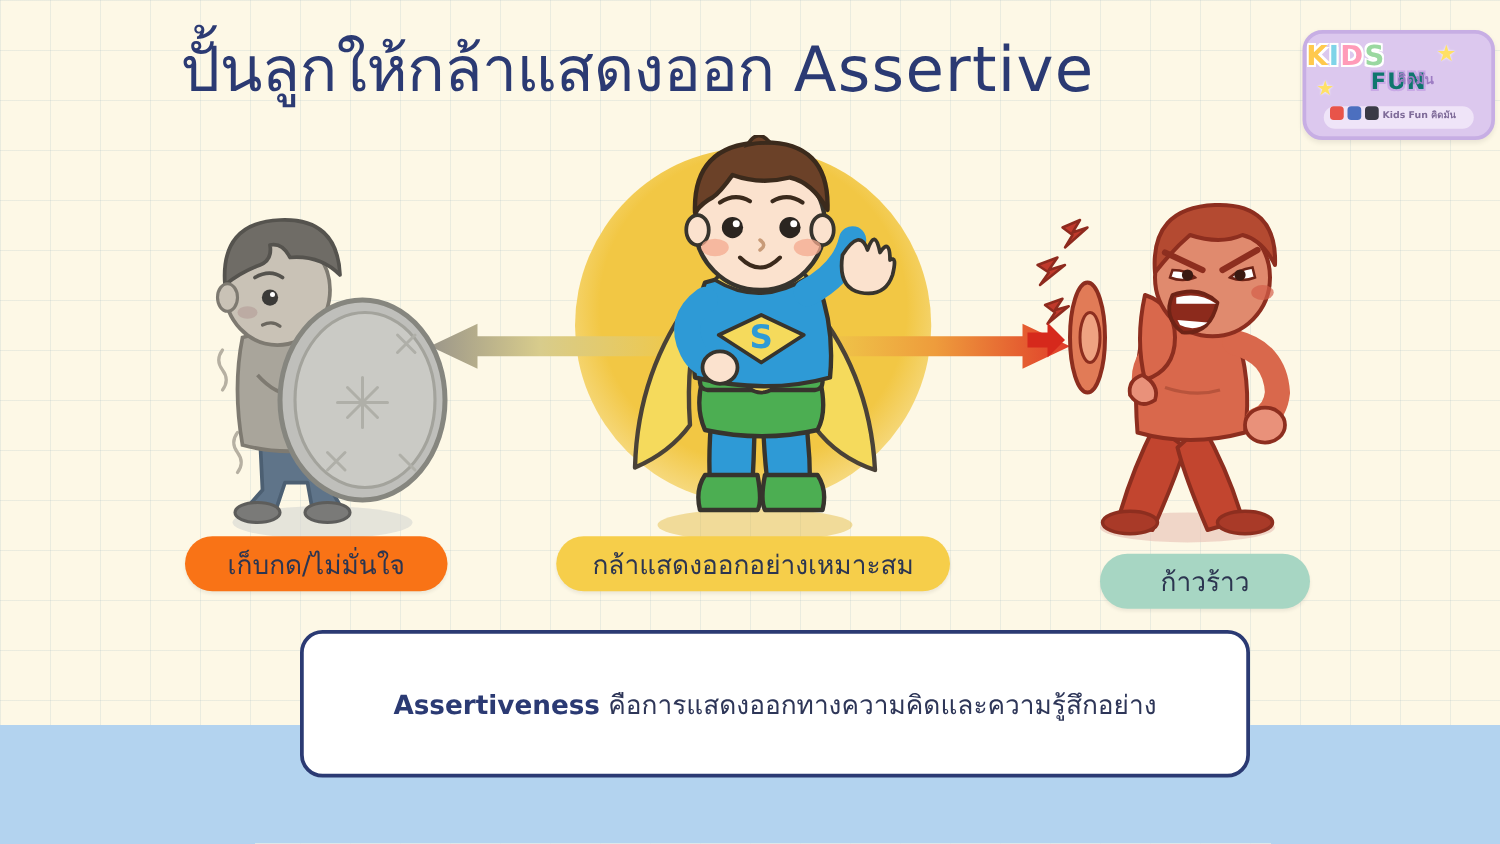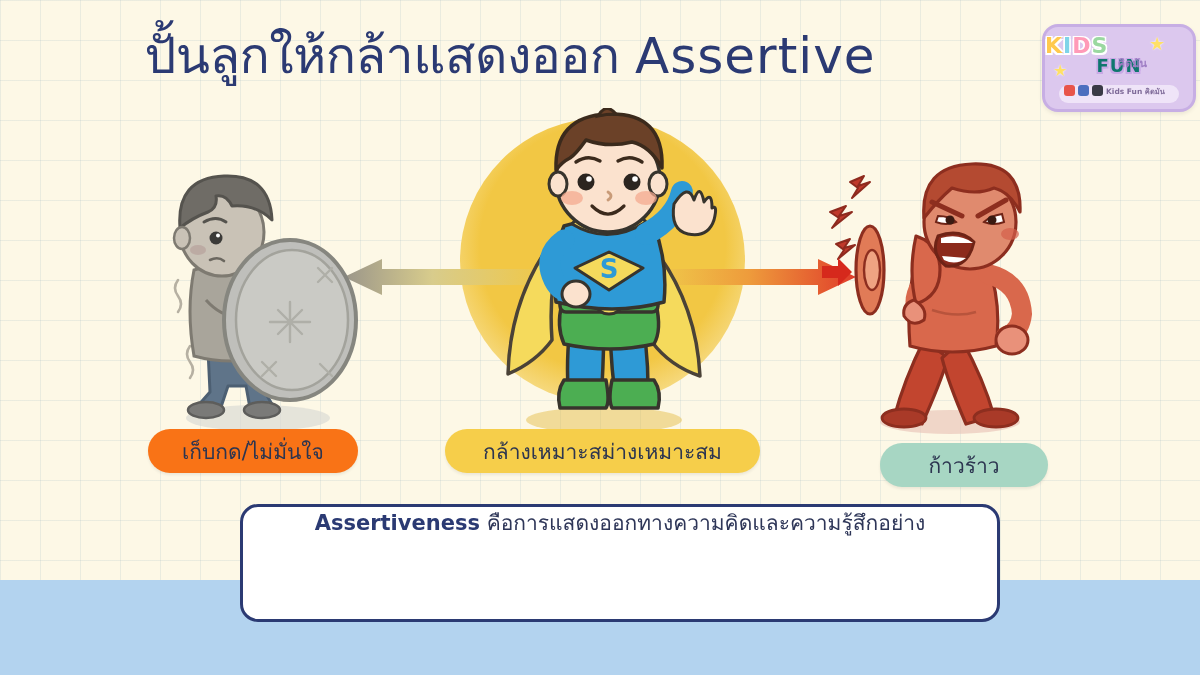--- a/index.html
+++ b/index.html
@@ -109,21 +109,21 @@
   .pill.left{left:148px;top:429px;width:210px;height:44px;background:#f97316;}
   .pill.center{left:445px;top:429px;width:315px;height:44px;background:#F6CE4A;}
   .pill.right{left:880px;top:429px;width:168px;height:44px;background:#A7D6C3;margin-top:14px;}
   
   .note{
     position:absolute;left:240px;top:504px;width:760px;height:118px;
     background:#fff;
     border:3px solid #2B3A73;
     border-radius:18px;
     box-sizing:border-box;
-    display:flex;flex-direction:row;justify-content:center;
+    display:flex;flex-direction:row;align-items:center;justify-content:center;
     color:#2E3658;
     padding-top:2px;
   }
   .note .l1{font-size:21px;line-height:1.35;}
   .note .l1 b{font-weight:700;color:#2B3A73;}
   .note .l2{font-size:22px;font-weight:700;line-height:1.4;color:#2B3A73;}
   .note .l3{font-size:21px;line-height:1.35;}
 </style>
 </head>
 <body>
@@ -319,21 +319,21 @@
       <path d="M118 86 q22 -8 36 6 q-6 26 -28 24 q-16 -12 -8 -30 Z" fill="#8C2A1C" stroke="#6E2316" stroke-width="3" stroke-linejoin="round"></path>
       <path d="M121 88 q18 -5 32 5 l-32 0 Z" fill="#fff"></path>
       <path d="M124 110 q12 6 22 -2 l-24 -2 Z" fill="#fff"></path>
     </svg>
   </div>
 
   <div class="pill left">
     <span>เก็บกด/ไม่มั่นใจ</span>
   </div>
   <div class="pill center">
-    <span>กล้างเหมาะสม่างเหมาะสม</span>
+    <span>กล้าแสดงออกอย่างเหมาะสม</span>
   </div>
   <div class="pill right">
     <span>ก้าวร้าว</span>
   </div>
 
   <div class="note">
     <div class="l1">
       <b>Assertiveness</b><span> คือการแสดงออกทางความคิดและความรู้สึกอย่าง</span>
     </div>
   </div>

